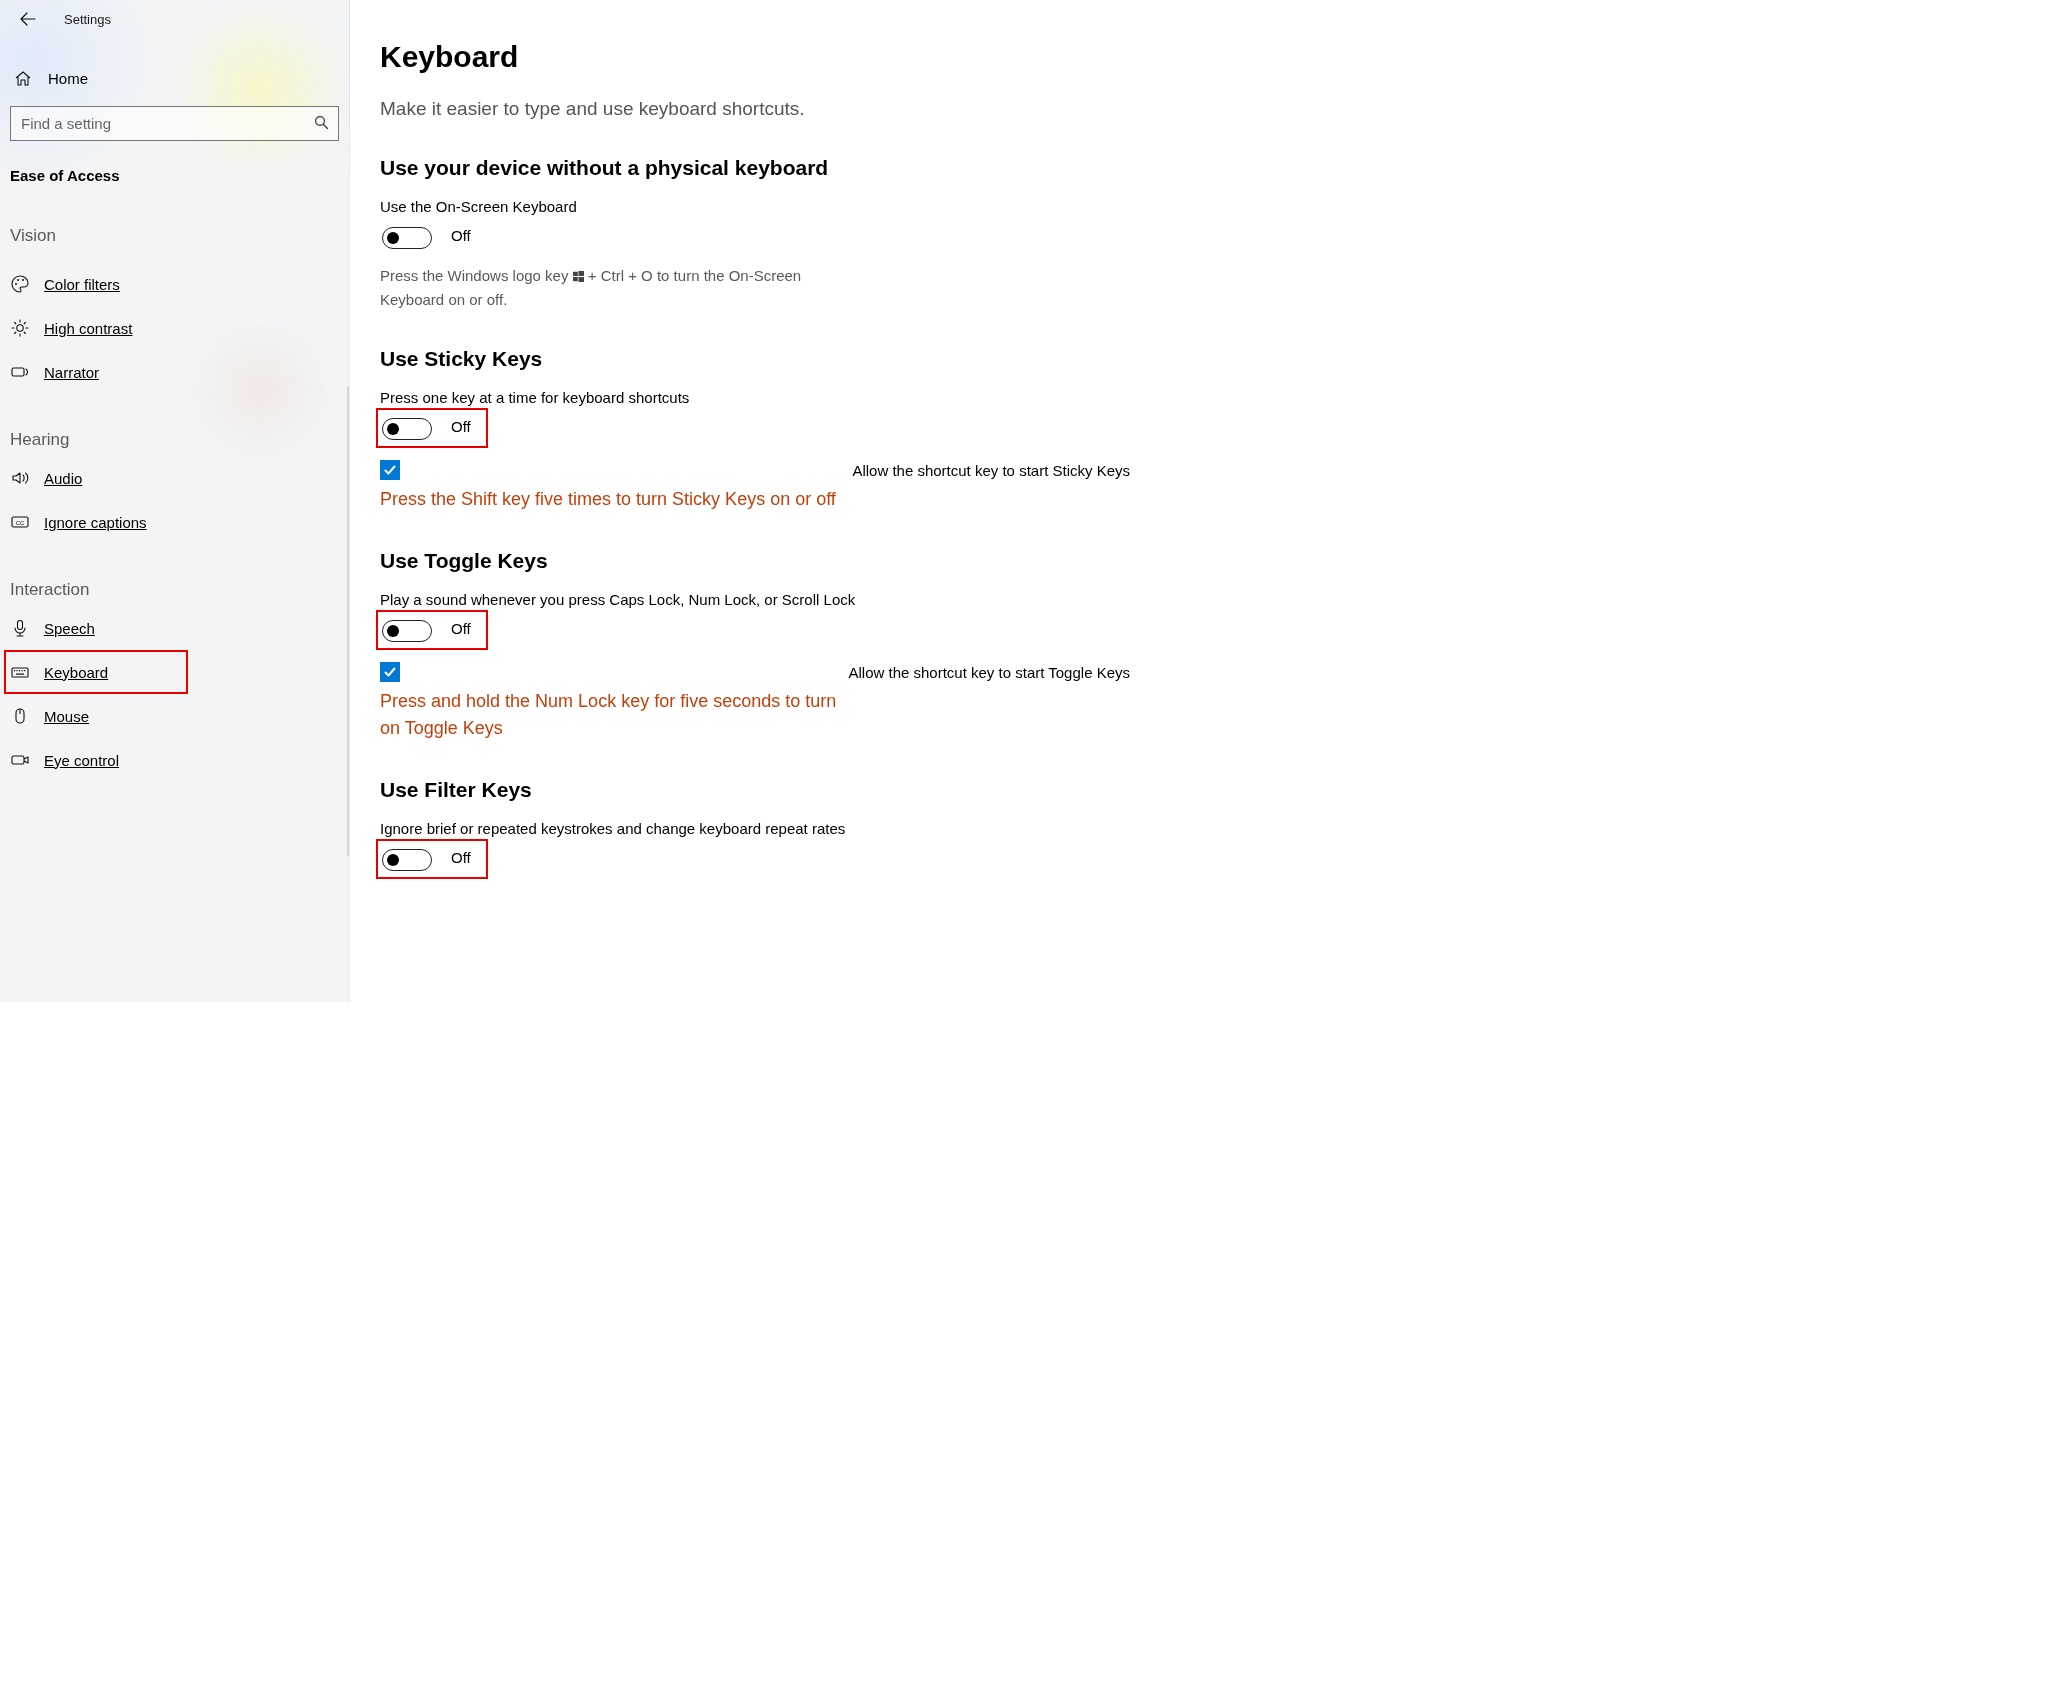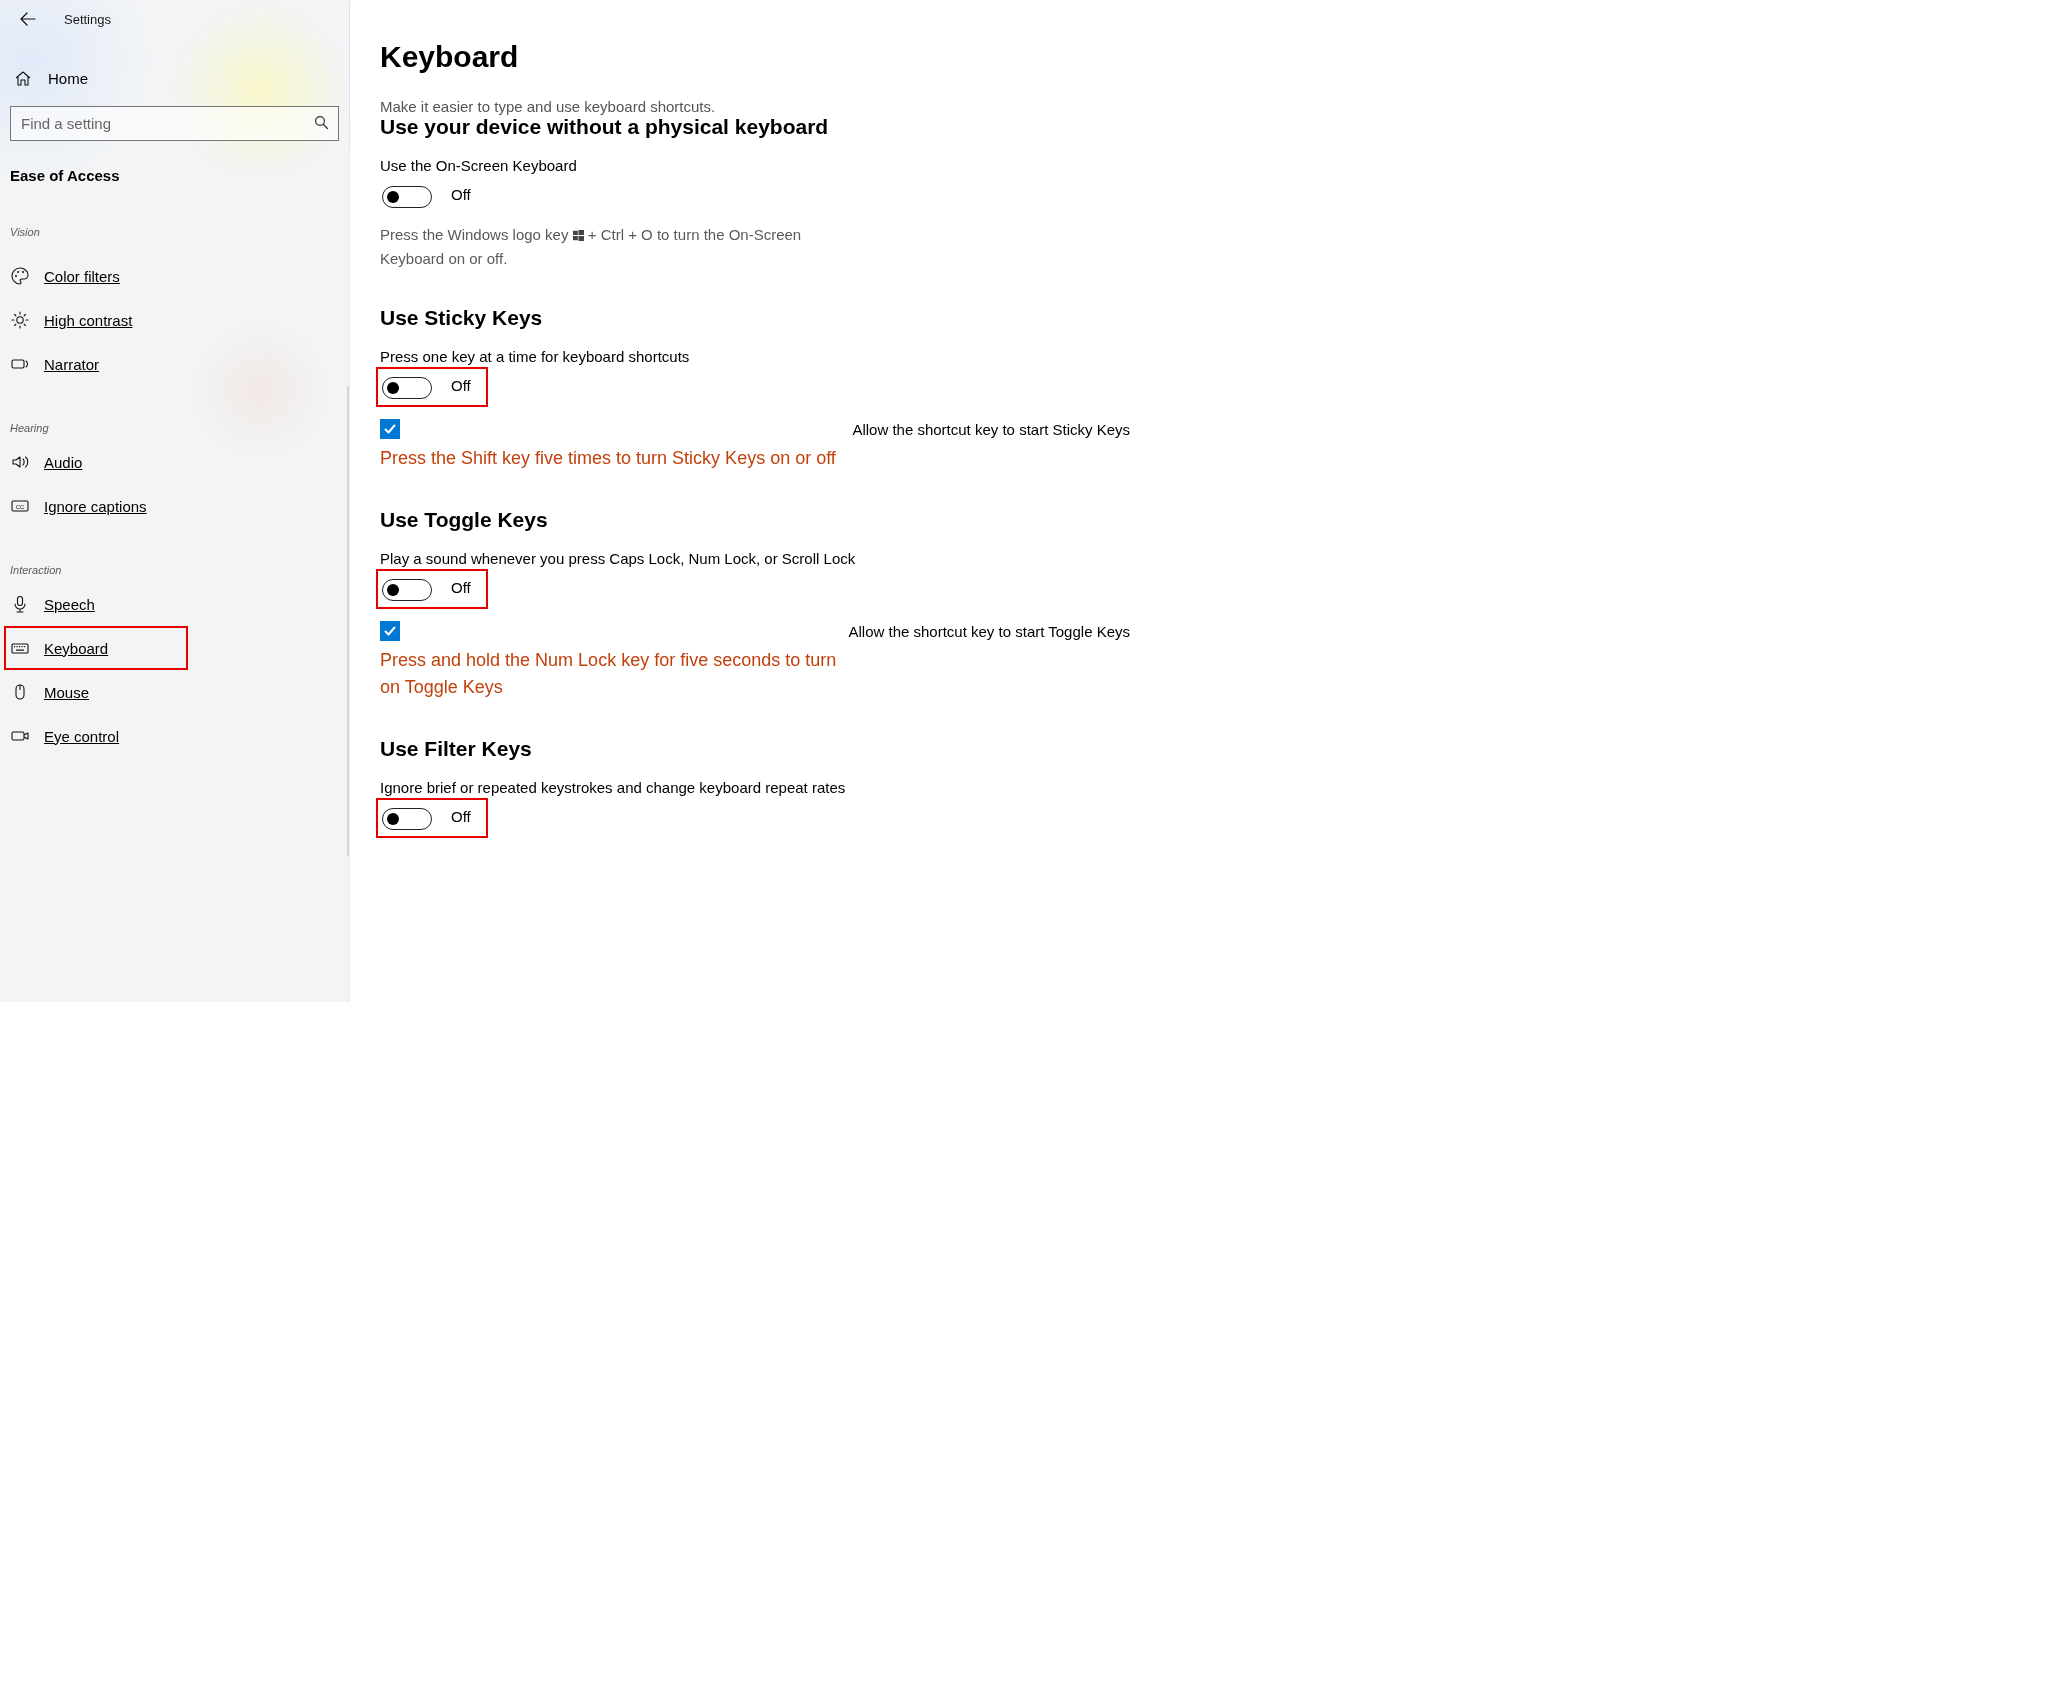--- a/index.html
+++ b/index.html
@@ -79,23 +79,22 @@
     transform: translateY(-50%);
     pointer-events: none;
   }
   .cat-header {
     padding: 26px 10px 6px 10px;
     font-size: 15px;
     font-weight: 600;
   }
   .group-label {
     padding: 36px 10px 6px 10px;
-    font-size: 11px;
+    font-size: 17px;
     color: #5a5a5a;
-    font-style: italic;
   }
   .nav-item {
     display: flex;
     align-items: center;
     height: 44px;
     padding-left: 10px;
     cursor: pointer;
     position: relative;
   }
   .nav-item .icon-slot {
@@ -119,22 +118,23 @@
     padding: 40px 40px 40px 30px;
     position: relative;
     max-width: 820px;
   }
   h1.page-title {
     font-size: 30px;
     font-weight: 600;
     margin: 0 0 24px 0;
   }
   .subtitle {
-    font-size: 15px;
+    font-size: 19px;
     color: #555;
+    margin-bottom: 36px;
   }
   h2.section-title {
     font-size: 21px;
     font-weight: 600;
     margin: 0 0 18px 0;
   }
   .setting-label {
     font-size: 15px;
     margin-bottom: 10px;
   }

